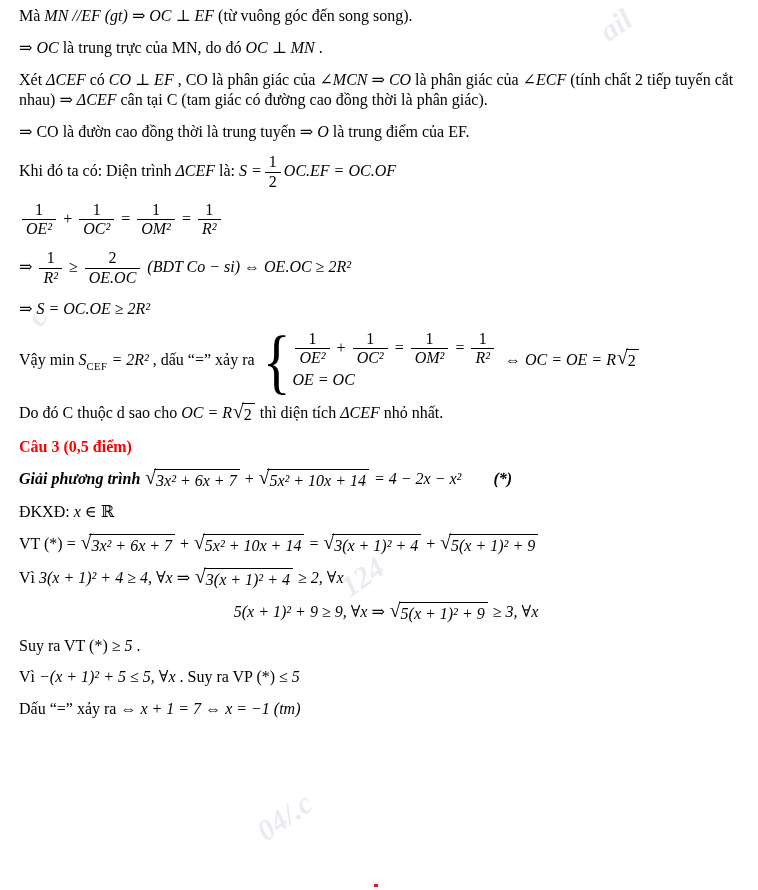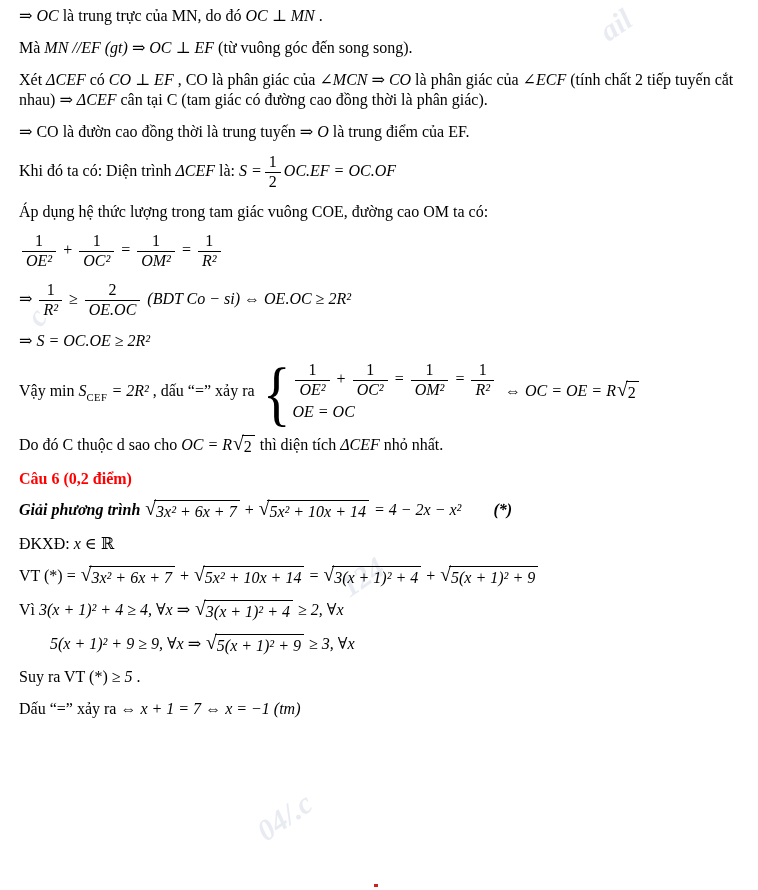--- a/index.html
+++ b/index.html
@@ -7,21 +7,21 @@
   body{
     width:758px;height:890px;box-sizing:border-box;
     background:#ffffff;color:var(--ink);
     font-family:"Liberation Serif","DejaVu Serif",serif;
     font-size:16px;position:relative;overflow:hidden;
     padding:6px 12px 0 19px;
   }
   .doc{position:relative;z-index:2;}
   p.line{margin:0 0 11px 0;line-height:1.3;}
   p.disp{margin:3px 0 12px 0;}
-  p.indent{margin-left:31px;}
+  p.indent{margin-left:7px;text-align:center;}
   .up{font-style:normal;}
   .mi{font-style:italic;}
   .bi{font-weight:bold;font-style:italic;}
   .h-red{color:var(--red);font-weight:bold;margin:2px 0 13px 0;}
   .h-blue{color:var(--blue);font-weight:bold;margin:0 0 13px 0;}
   .sub{font-size:0.66em;vertical-align:-0.45em;letter-spacing:.5px;}
   
   .frac{display:inline-flex;flex-direction:column;align-items:center;
         vertical-align:middle;margin:0 3px;line-height:1.05;text-align:center;}
   .frac .num{padding:0 4px 1px 4px;display:block;}
@@ -37,29 +37,28 @@
   .sys .row{display:block;white-space:nowrap;}
   
   .wm{position:absolute;z-index:1;color:rgba(110,130,165,0.16);font-size:30px;
       font-style:italic;font-weight:bold;pointer-events:none;white-space:nowrap;}
   .red-dot{position:absolute;width:4px;height:3px;background:#c22;z-index:3;}
 </style>
 </head>
 <body style="--red: #ff0000; --blue: #00008b; --ink: #000000;">
 
 <div class="doc" id="doc">
+    <p class="line "><span class="up">Mà </span><span class="mi">MN //EF (gt)</span><span class="up"> ⇒  </span><span class="mi">OC ⊥ EF</span><span class="up"> (từ vuông góc đến song song).</span></p>
     <p class="line "><span class="up">⇒ </span><span class="mi">OC</span><span class="up"> là trung trực của MN, do đó </span><span class="mi">OC ⊥ MN</span><span class="up"> .</span></p>
-    <p class="line "><span class="up">Mà </span><span class="mi">MN //EF (gt)</span><span class="up"> ⇒  </span><span class="mi">OC ⊥ EF</span><span class="up"> (từ vuông góc đến song song).</span></p>
     <p class="line "><span class="up">Xét </span><span class="mi">ΔCEF</span><span class="up"> có </span><span class="mi">CO ⊥ EF</span><span class="up"> , CO là phân giác của </span><span class="mi">∠MCN</span><span class="up"> ⇒ </span><span class="mi">CO</span><span class="up"> là phân giác của </span><span class="mi">∠ECF</span><span class="up"> (tính chất 2 tiếp tuyến cắt nhau) ⇒ </span><span class="mi">ΔCEF</span><span class="up"> cân tại C (tam giác có đường cao đồng thời là phân giác).</span></p>
     <p class="line "><span class="up">⇒ CO là đườn cao đồng thời là trung tuyến ⇒ </span><span class="mi">O</span><span class="up"> là trung điểm của EF.</span></p>
     <p class="line "><span class="up">Khi đó ta có: Diện trình </span><span class="mi">ΔCEF</span><span class="up"> là: </span><span class="mi">S =</span><span class="frac">
         <span class="num">1</span>
         <span class="den">2</span>
       </span><span class="mi">OC.EF = OC.OF</span></p>
-    <p class="line "><span class="up">Áp dụng hệ thức lượng trong tam giác vuông COE, đường cao OM ta có:</span></p>
     <p class="line disp"><span class="frac">
         <span class="num">1</span>
         <span class="den mi">OE²</span>
       </span><span class="up"> + </span><span class="frac">
         <span class="num">1</span>
         <span class="den mi">OC²</span>
       </span><span class="up"> = </span><span class="frac">
         <span class="num">1</span>
         <span class="den mi">OM²</span>
       </span><span class="up"> = </span><span class="frac">
@@ -93,21 +92,21 @@
           <span class="row"><span class="mi">OE = OC</span></span>
         </span>
       </span><span class="up"> ⇔ </span><span class="mi">OC = OE = R</span><span class="sqrt">
         <span class="sign">√</span>
         <span class="rad">2</span>
       </span></p>
     <p class="line "><span class="up">Do đó C thuộc d sao cho </span><span class="mi">OC = R</span><span class="sqrt">
         <span class="sign">√</span>
         <span class="rad">2</span>
       </span><span class="up"> thì diện tích </span><span class="mi">ΔCEF</span><span class="up"> nhỏ nhất.</span></p>
-    <p class="line h-red"><span class="up">Câu 6 (0,2 điểm)</span></p>
+    <p class="line h-red"><span class="up">Câu 3 (0,5 điểm)</span></p>
     <p class="line "><span class="bi">Giải phương trình </span><span class="sqrt">
         <span class="sign">√</span>
         <span class="rad mi">3x² + 6x + 7</span>
       </span><span class="up"> + </span><span class="sqrt">
         <span class="sign">√</span>
         <span class="rad mi">5x² + 10x + 14</span>
       </span><span class="mi"> = 4 − 2x − x²</span><span class="bi">&nbsp;&nbsp;&nbsp;&nbsp;&nbsp;&nbsp;&nbsp;&nbsp;(*)</span></p>
     <p class="line "><span class="up">ĐKXĐ: </span><span class="mi">x ∈ </span><span class="up">ℝ</span></p>
     <p class="line "><span class="up">VT (*) = </span><span class="sqrt">
         <span class="sign">√</span>
@@ -124,20 +123,21 @@
       </span></p>
     <p class="line "><span class="up">Vì </span><span class="mi">3(x + 1)² + 4 ≥ 4, ∀x</span><span class="up"> ⇒ </span><span class="sqrt">
         <span class="sign">√</span>
         <span class="rad mi">3(x + 1)² + 4</span>
       </span><span class="mi"> ≥ 2, ∀x</span></p>
     <p class="line  indent"><span class="mi">5(x + 1)² + 9 ≥ 9, ∀x</span><span class="up"> ⇒ </span><span class="sqrt">
         <span class="sign">√</span>
         <span class="rad mi">5(x + 1)² + 9</span>
       </span><span class="mi"> ≥ 3, ∀x</span></p>
     <p class="line "><span class="up">Suy ra VT (*) </span><span class="mi">≥ 5</span><span class="up"> .</span></p>
+    <p class="line "><span class="up">Vì </span><span class="mi">−(x + 1)² + 5 ≤ 5, ∀x</span><span class="up"> . Suy ra VP (*) </span><span class="mi">≤ 5</span></p>
     <p class="line "><span class="up">Dấu “=” xảy ra ⇔ </span><span class="mi">x + 1 = 7</span><span class="up"> ⇔ </span><span class="mi">x = −1 (tm)</span></p>
   </div>
 
 <div class="wm" style="left: 600px; top: 8px; transform: rotate(-35deg);">ail</div>
 <div class="wm" style="left: 30px; top: 300px; transform: rotate(-55deg);">c</div>
 <div class="wm" style="left: 340px; top: 560px; transform: rotate(-35deg);">124</div>
 <div class="wm" style="left: 255px; top: 800px; transform: rotate(-35deg);">04/.c</div>
 <div class="red-dot" style="left: 374px; top: 884px;"></div>
 
 </body></html>

